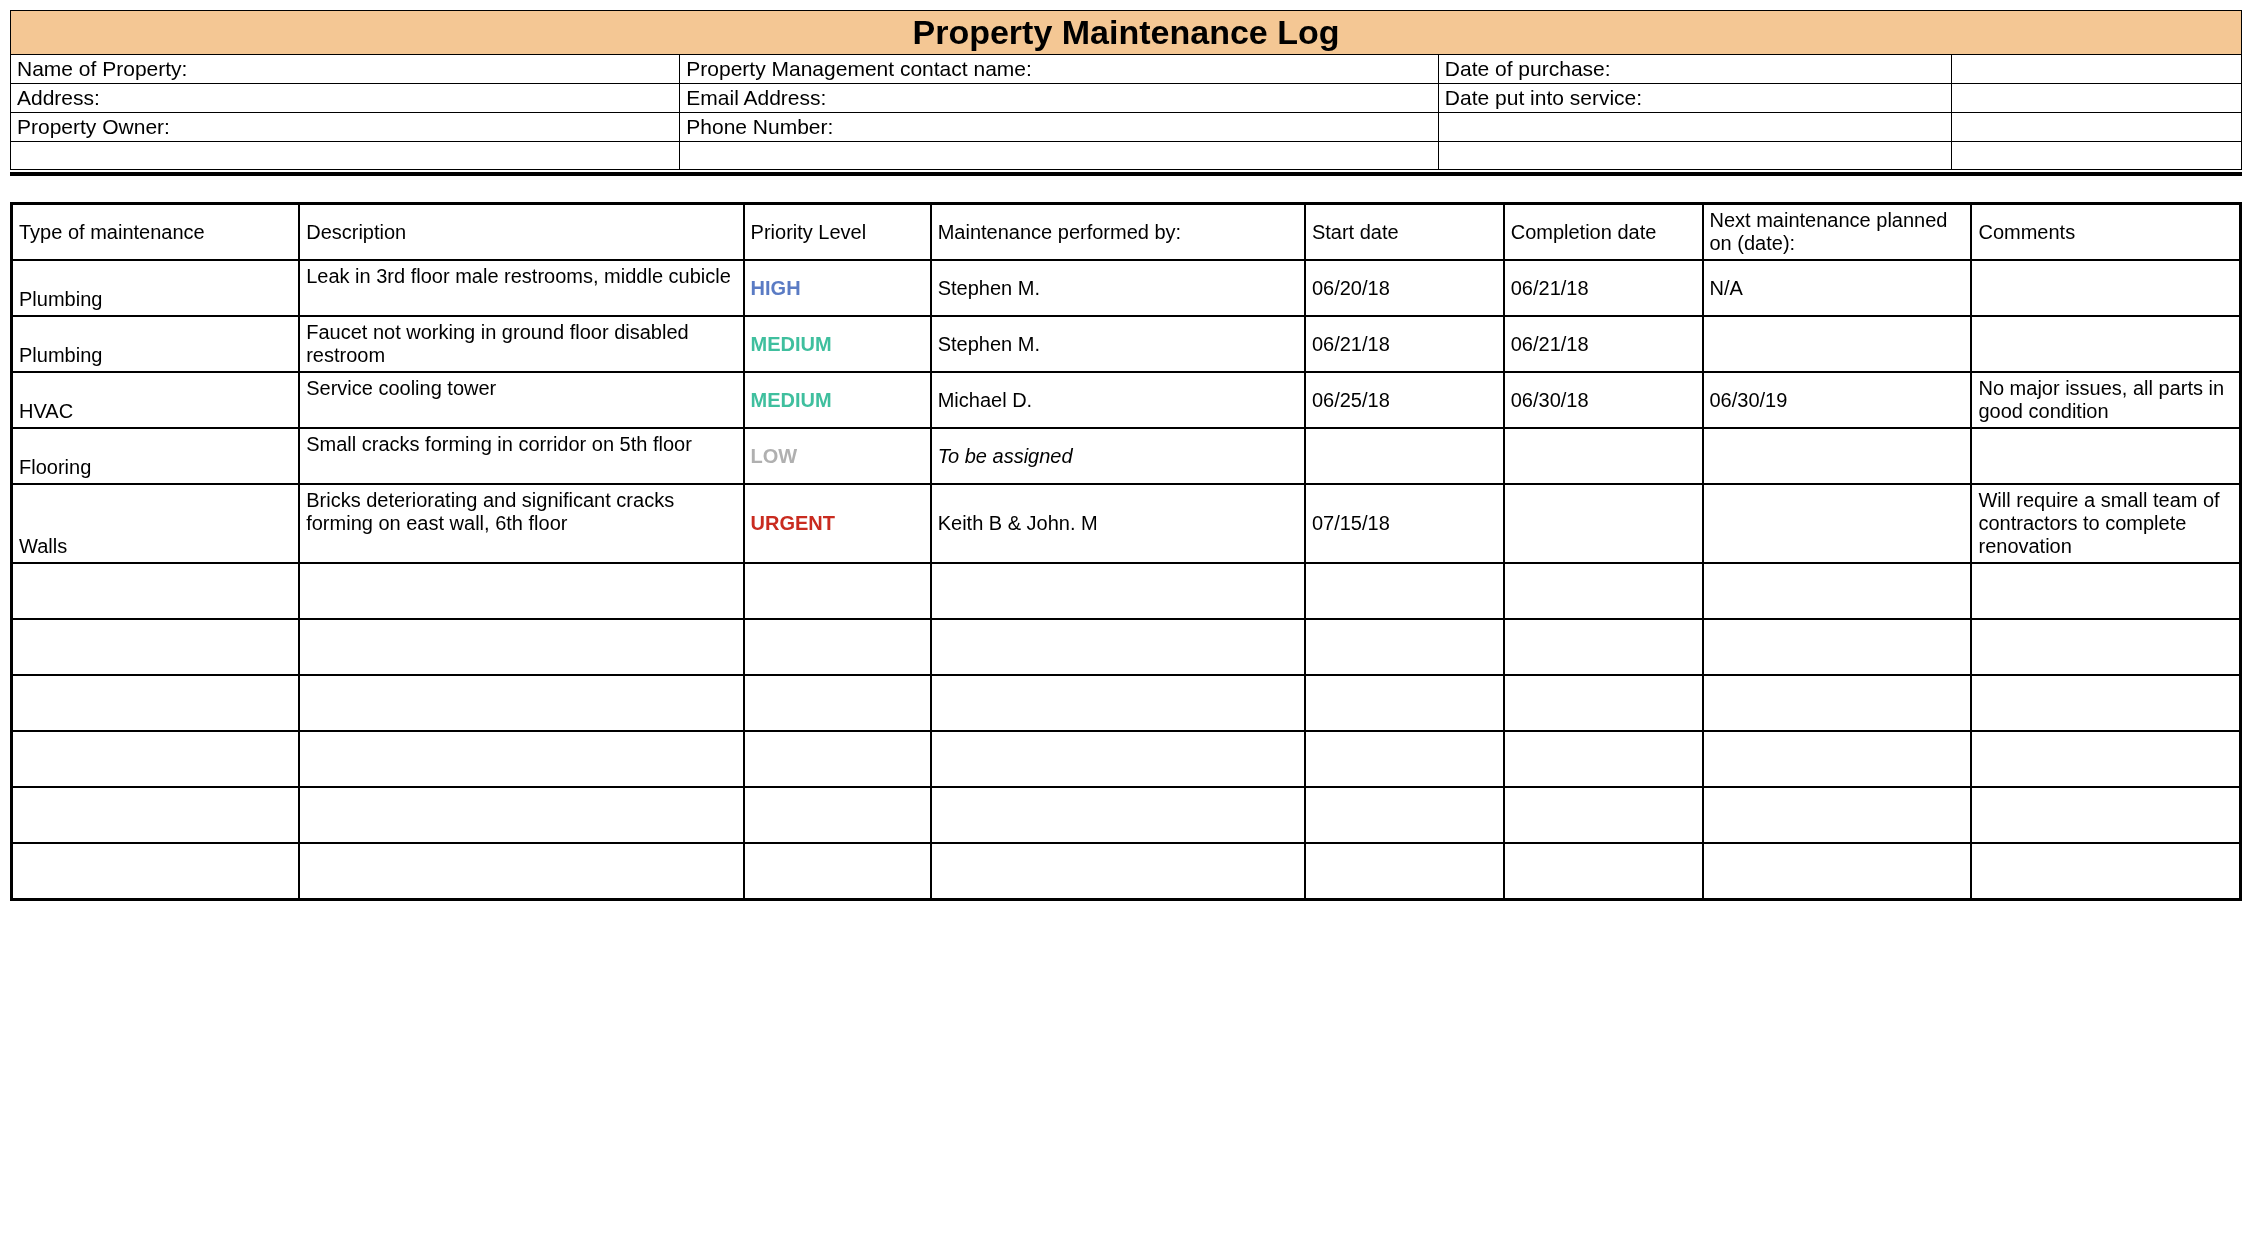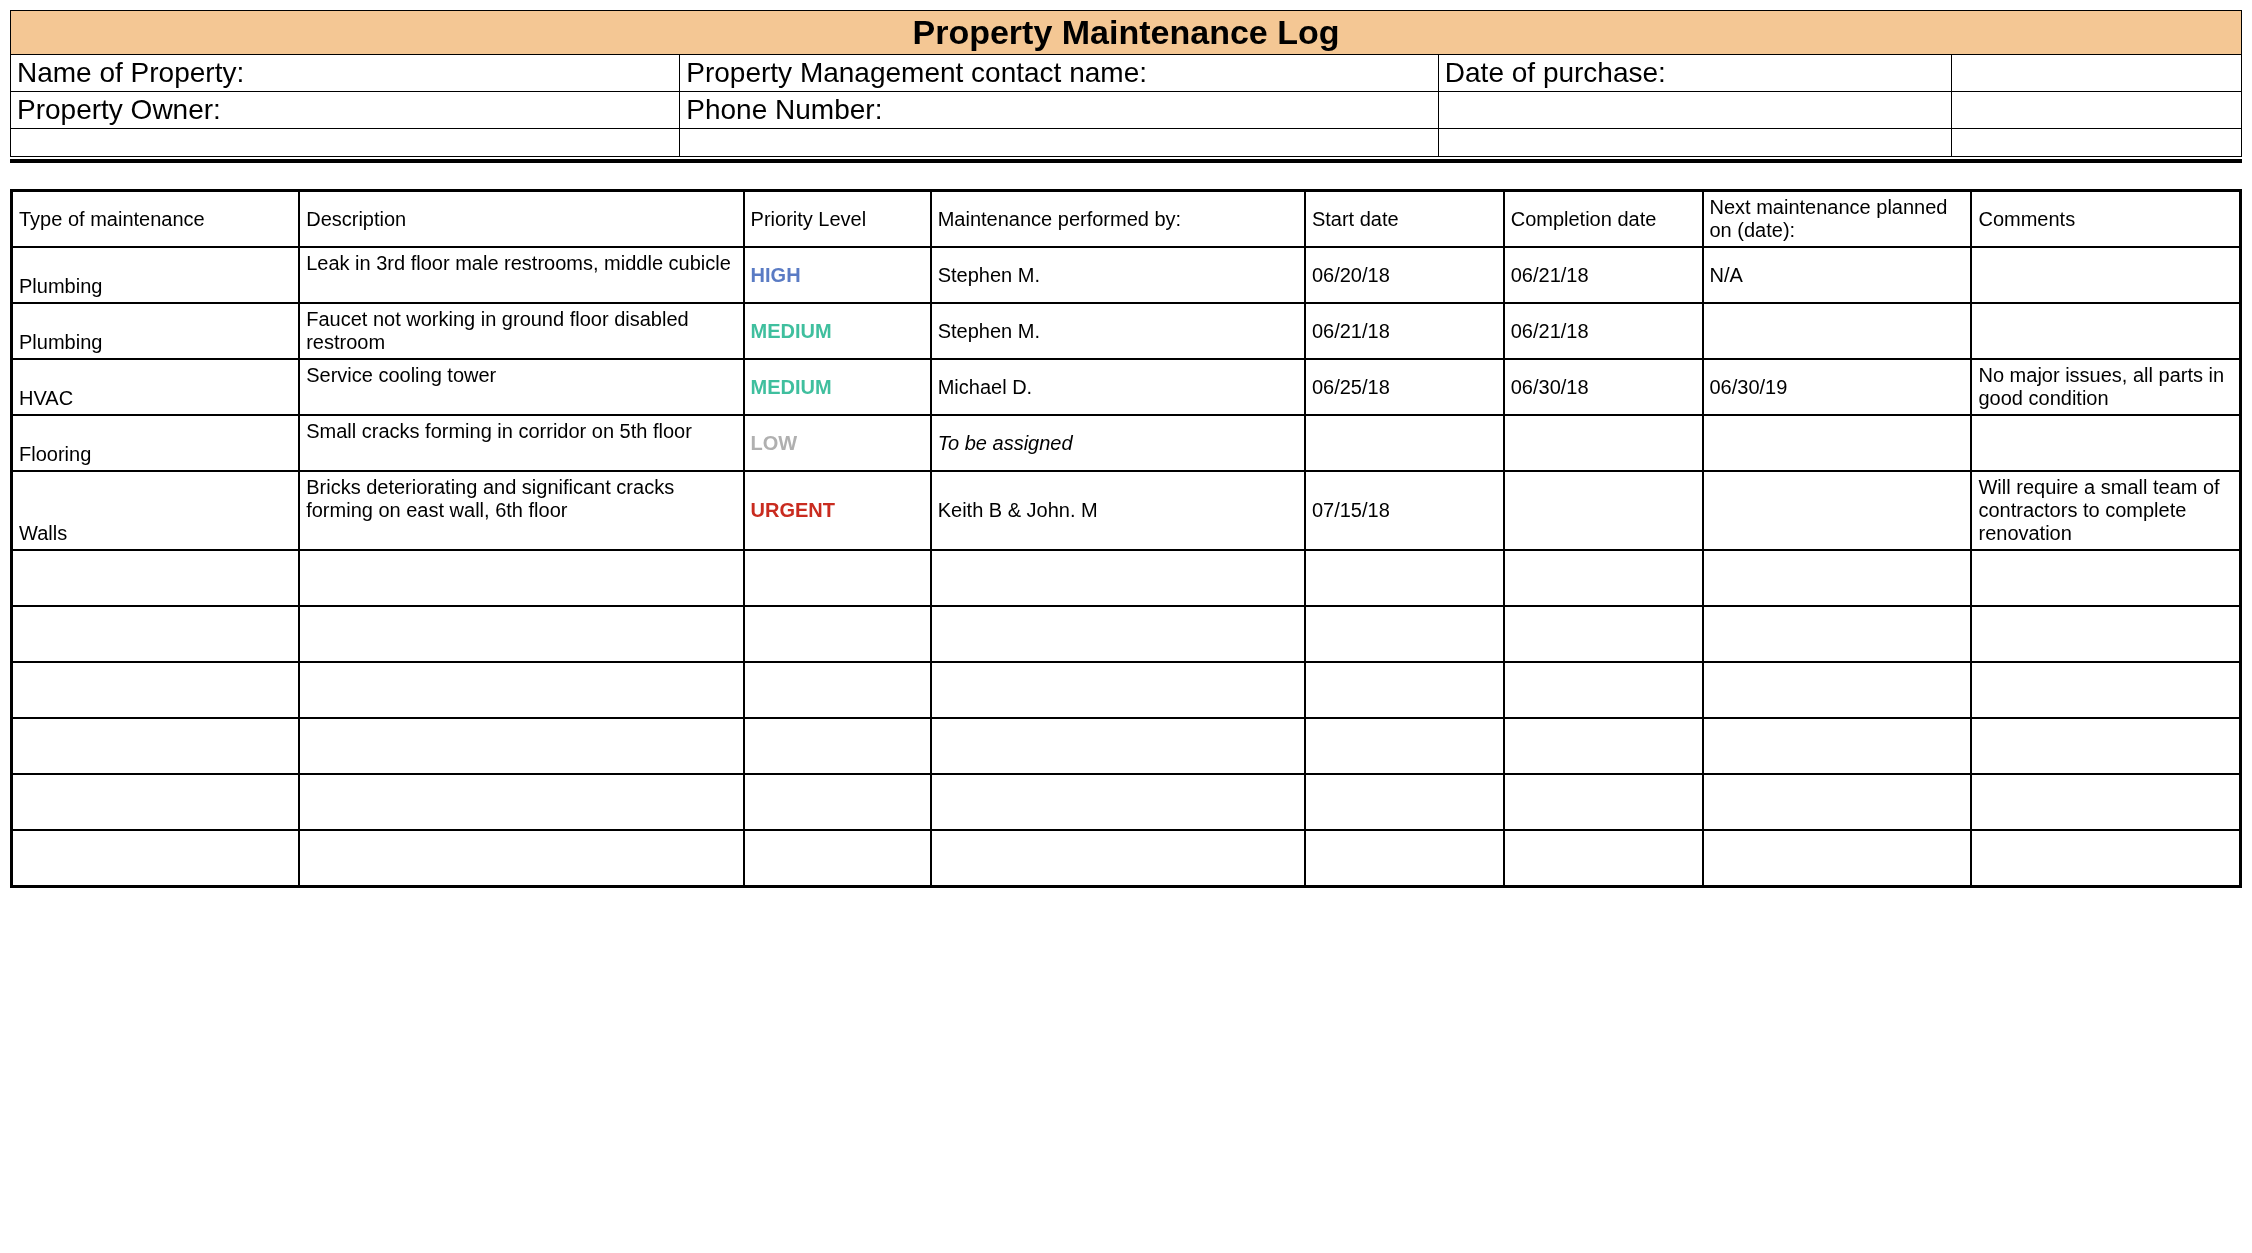--- a/index.html
+++ b/index.html
@@ -21,21 +21,21 @@
     border-bottom: none;
   }
   .info-table {
     width: 100%;
     border-collapse: collapse;
     table-layout: fixed;
   }
   .info-table td {
     border: 1px solid #000;
     padding: 2px 6px;
-    font-size: 28px;
+    font-size: 21px;
     height: 28px;
     vertical-align: middle;
     overflow: hidden;
     white-space: nowrap;
   }
   .info-table .c1 { width: 30%; }
   .info-table .c2 { width: 34%; }
   .info-table .c3 { width: 23%; }
   .info-table .c4 { width: 13%; }
   .separator {
@@ -91,20 +91,26 @@
       <col class="c1">
       <col class="c2">
       <col class="c3">
       <col class="c4">
     </colgroup>
   <tbody>
       <tr>
     <td>Name of Property:</td>
     <td>Property Management contact name:</td>
     <td>Date of purchase:</td>
+    <td></td>
+  </tr>
+  <tr>
+    <td>Address:</td>
+    <td>Email Address:</td>
+    <td>Date put into service:</td>
     <td></td>
   </tr>
   <tr>
     <td>Property Owner:</td>
     <td>Phone Number:</td>
     <td></td>
     <td></td>
   </tr>
   <tr>
     <td></td>

